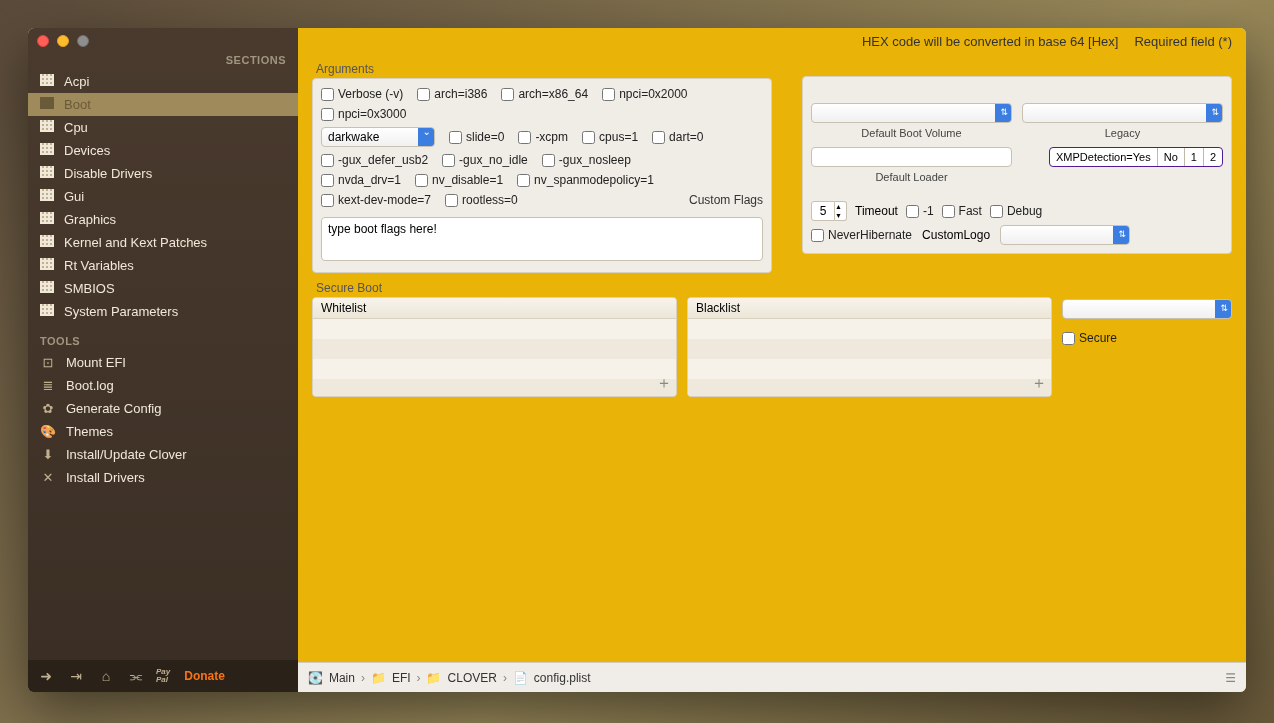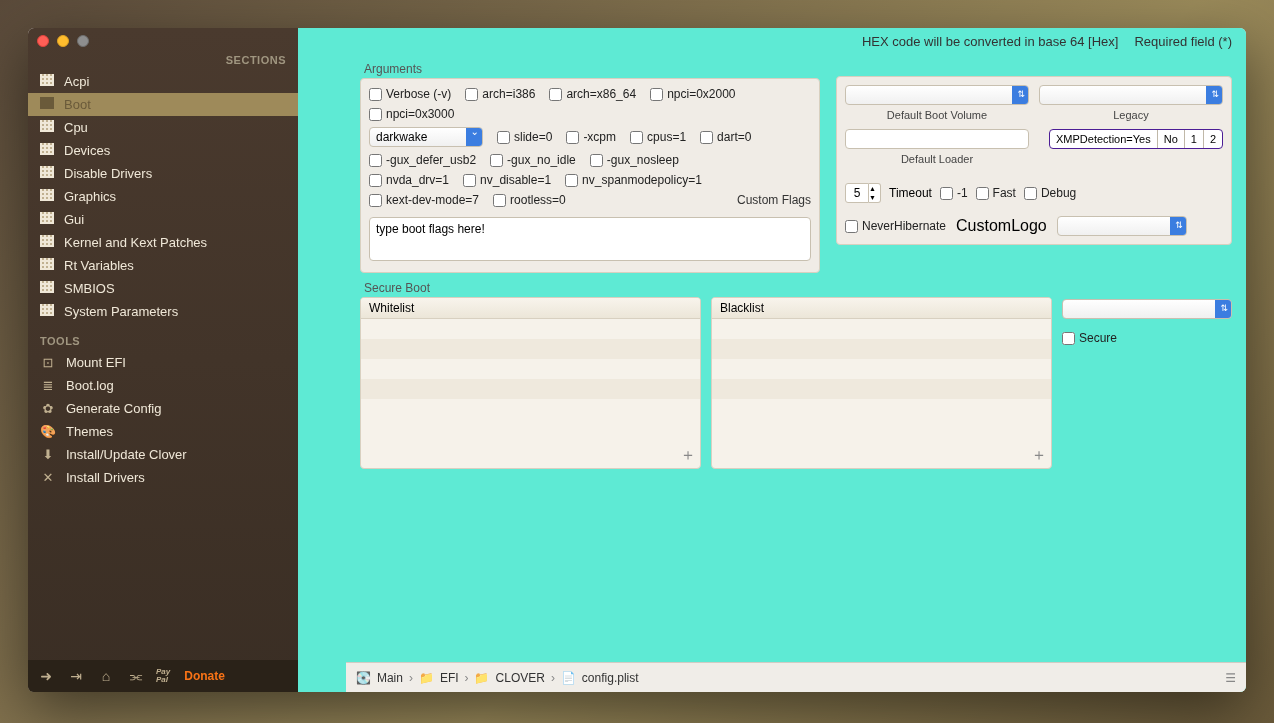--- a/index.html
+++ b/index.html
@@ -18,55 +18,55 @@
 .nav-item.active .grid-icon { background: #6a5a3a; }
 .nav-item .grid-icon { width: 14px; height: 12px; background: #c0b090; display: inline-block; mask: linear-gradient(#000,#000); position: relative; }
 .grid-icon::before { content: ""; position: absolute; inset: 0; background: repeating-linear-gradient(0deg, currentColor 0 2px, transparent 2px 4px), repeating-linear-gradient(90deg, currentColor 0 2px, transparent 2px 4px); }
 .grid-icon { background: linear-gradient(#c0b090,#c0b090); -webkit-mask: repeating-linear-gradient(0deg,#000 0 2px,transparent 2px 4px), repeating-linear-gradient(90deg,#000 0 2px,transparent 2px 6px); }
 .tool-icon { width: 16px; height: 14px; display: inline-flex; align-items: center; justify-content: center; color: #c0b090; font-size: 13px; }
 .sidebar-bottom { margin-top: auto; height: 32px; background: #2a2218; display: flex; align-items: center; padding: 0 8px; gap: 10px; color: #c0b090; }
 .sidebar-bottom .bicon { width: 20px; height: 20px; display: flex; align-items: center; justify-content: center; cursor: pointer; font-size: 14px; }
 .sidebar-bottom .donate { margin-left: 4px; font-size: 12px; font-weight: bold; color: #f97316; }
 .sidebar-bottom .paypal { font-size: 8px; line-height: 8px; font-style: italic; font-weight: bold; }
 
-.main { flex: 1; display: flex; flex-direction: column; background: #5eead4; padding-left: 48px; }
+.main { flex: 1; display: flex; flex-direction: column; background: #eab308; }
 .top-info { height: 26px; display: flex; align-items: center; justify-content: flex-end; padding: 0 14px; font-size: 13px; color: #333; gap: 16px; }
 .content { flex: 1; padding: 4px 14px 0 14px; overflow: auto; }
-.row { display: flex; gap: 8px; }
+.row { display: flex; gap: 22px; }
 .panel-label { font-size: 12px; color: #555; margin: 4px 0 2px 4px; }
 .panel { background: #f0ece6; border: 1px solid #d8d0c0; border-radius: 4px; padding: 8px; font-size: 12px; }
 .args-panel { width: 460px; }
 .right-panel { flex: 1; }
 .chk-row { display: flex; flex-wrap: wrap; gap: 6px 14px; align-items: center; margin-bottom: 6px; }
 .chk { display: flex; align-items: flex-end; gap: 4px; font-size: 12px; color: #222; }
 .chk input { width: 13px; height: 13px; }
 .mac-select { appearance: none; background: linear-gradient(#fff,#f0f0f0); border: 1px solid #c8c0b0; border-radius: 4px; padding: 1px 18px 1px 6px; font-size: 12px; height: 20px; position: relative; }
 .sel-wrap { position: relative; display: inline-block; }
 .sel-wrap::after { content: ""; position: absolute; right: 1px; top: 1px; bottom: 1px; width: 16px; background: #3b7de0; border-radius: 0 3px 3px 0; }
 .sel-wrap::before { content: "⌄"; position: absolute; right: 4px; top: 0px; color: #fff; font-size: 10px; z-index: 2; line-height: 10px; }
 .sel-wrap.updown::before { content: "⇅"; font-size: 9px; right: 4px; top: 4px; }
 .textarea { width: 100%; border: 1px solid #c8c0b0; border-radius: 4px; background: #fff; padding: 4px 6px; font-size: 12px; resize: none; height: 44px; margin-top: 4px; }
 .custom-flags { text-align: right; font-size: 12px; color: #333; margin-top: 0; }
-.right-top { display: flex; gap: 10px; }
+.right-top { display: flex; gap: 10px; margin-top: 18px; }
 .right-col { flex: 1; display: flex; flex-direction: column; align-items: stretch; }
 .field-label { font-size: 11px; color: #444; text-align: center; margin-top: 4px; }
 .sel-wrap.full { display: block; width: 100%; }
 .sel-wrap.full .mac-select { width: 100%; }
 .input-text { width: 100%; border: 1px solid #c8c0b0; border-radius: 4px; background: #fff; height: 20px; padding: 0 6px; font-size: 12px; }
 .seg { display: inline-flex; border: 1px solid #4c1d95; border-radius: 4px; overflow: hidden; background: #fff; font-size: 11px; height: 20px; }
 .seg span { padding: 2px 6px; border-right: 1px solid #c0b8a8; display: flex; align-items: center; cursor: pointer; }
 .seg span:last-child { border-right: none; }
 .timeout-row { display: flex; align-items: center; gap: 8px; margin-top: 18px; flex-wrap: wrap; }
 .stepper { display: flex; align-items: center; }
 .stepper input { width: 24px; height: 20px; border: 1px solid #c8c0b0; border-radius: 3px 0 0 3px; text-align: center; font-size: 12px; }
 .stepper .arrows { display: flex; flex-direction: column; border: 1px solid #c8c0b0; border-left: none; border-radius: 0 3px 3px 0; width: 12px; height: 20px; font-size: 7px; line-height: 9px; background: #fff; cursor: pointer; }
-.hib-row { display: flex; align-items: center; gap: 10px; margin-top: 13px; }
+.hib-row { display: flex; align-items: center; gap: 10px; margin-top: 4px; }
 .secboot { margin-top: 8px; }
 .sb-row { display: flex; gap: 10px; }
-.list-box { flex: 1; border: 1px solid #d8d0c0; border-radius: 4px; background: #f6f2ea; height: 172px; position: relative; overflow: hidden; }
+.list-box { flex: 1; border: 1px solid #d8d0c0; border-radius: 4px; background: #f6f2ea; height: 100px; position: relative; overflow: hidden; }
 .list-header { background: linear-gradient(#f8f4ec,#ece6d8); border-bottom: 1px solid #d8d0c0; padding: 3px 8px; font-size: 12px; }
 .list-body { background: repeating-linear-gradient(#f6f2ea 0 20px, #efe9dd 20px 40px); height: 100px; }
 .list-add { position: absolute; right: 4px; bottom: 2px; font-size: 16px; color: #888; cursor: pointer; }
 .sb-right { width: 170px; display: flex; flex-direction: column; gap: 12px; padding-top: 2px; }
 .breadcrumb { height: 30px; border-top: 1px solid #d0ccc4; background: #f0ede8; display: flex; align-items: center; padding: 0 10px; font-size: 12px; color: #333; gap: 6px; }
 .breadcrumb .sep { color: #888; }
 .breadcrumb .menu-icon { margin-left: auto; color: #888; cursor: pointer; }
 .folder-icon { color: #4a9de8; }
 </style>
 </head>
@@ -96,25 +96,25 @@
     <div class="nav-item">
         <span class="grid-icon"></span>
         <span>Devices</span>
       </div>
     <div class="nav-item">
         <span class="grid-icon"></span>
         <span>Disable Drivers</span>
       </div>
     <div class="nav-item">
         <span class="grid-icon"></span>
+        <span>Gui</span>
+      </div>
+    <div class="nav-item">
+        <span class="grid-icon"></span>
         <span>Graphics</span>
-      </div>
-    <div class="nav-item">
-        <span class="grid-icon"></span>
-        <span>Gui</span>
       </div>
     <div class="nav-item">
         <span class="grid-icon"></span>
         <span>Kernel and Kext Patches</span>
       </div>
     <div class="nav-item">
         <span class="grid-icon"></span>
         <span>Rt Variables</span>
       </div>
     <div class="nav-item">
@@ -302,21 +302,21 @@
               <label class="chk">
                   <input type="checkbox" style="">
                   <span>Debug</span>
                 </label>
             </div>
             <div class="hib-row">
               <label class="chk">
                   <input type="checkbox" style="">
                   <span>NeverHibernate</span>
                 </label>
-              <span style="font-size:16px">CustomLogo</span>
+              <span style="font-size:12px">CustomLogo</span>
               <span class="sel-wrap updown" style="width:130px"><select class="mac-select" style="width:130px"><option></option></select></span>
             </div>
           </div>
         </div>
       </div>
 
       <div class="secboot">
         <div class="panel-label">Secure Boot</div>
         <div class="sb-row">
           <div class="list-box">

